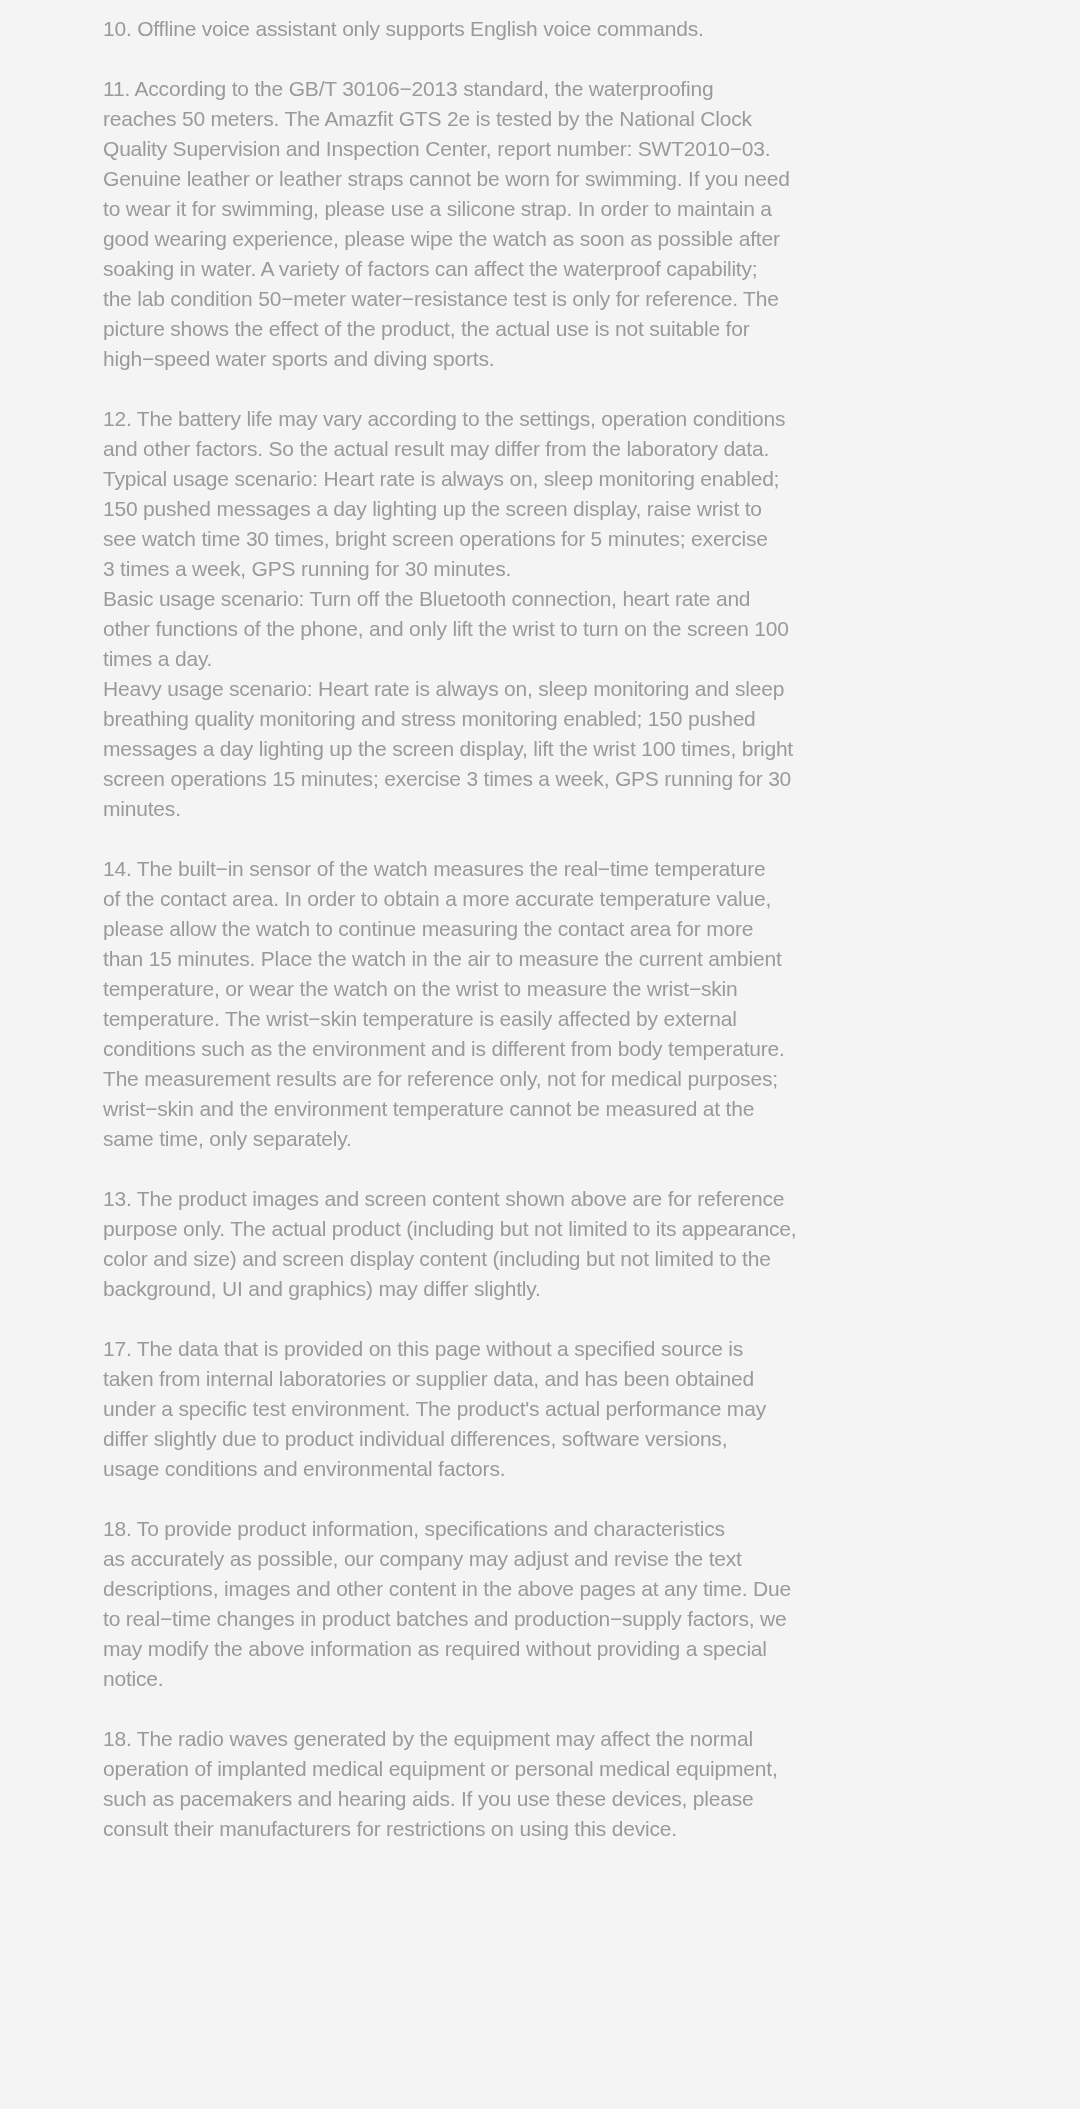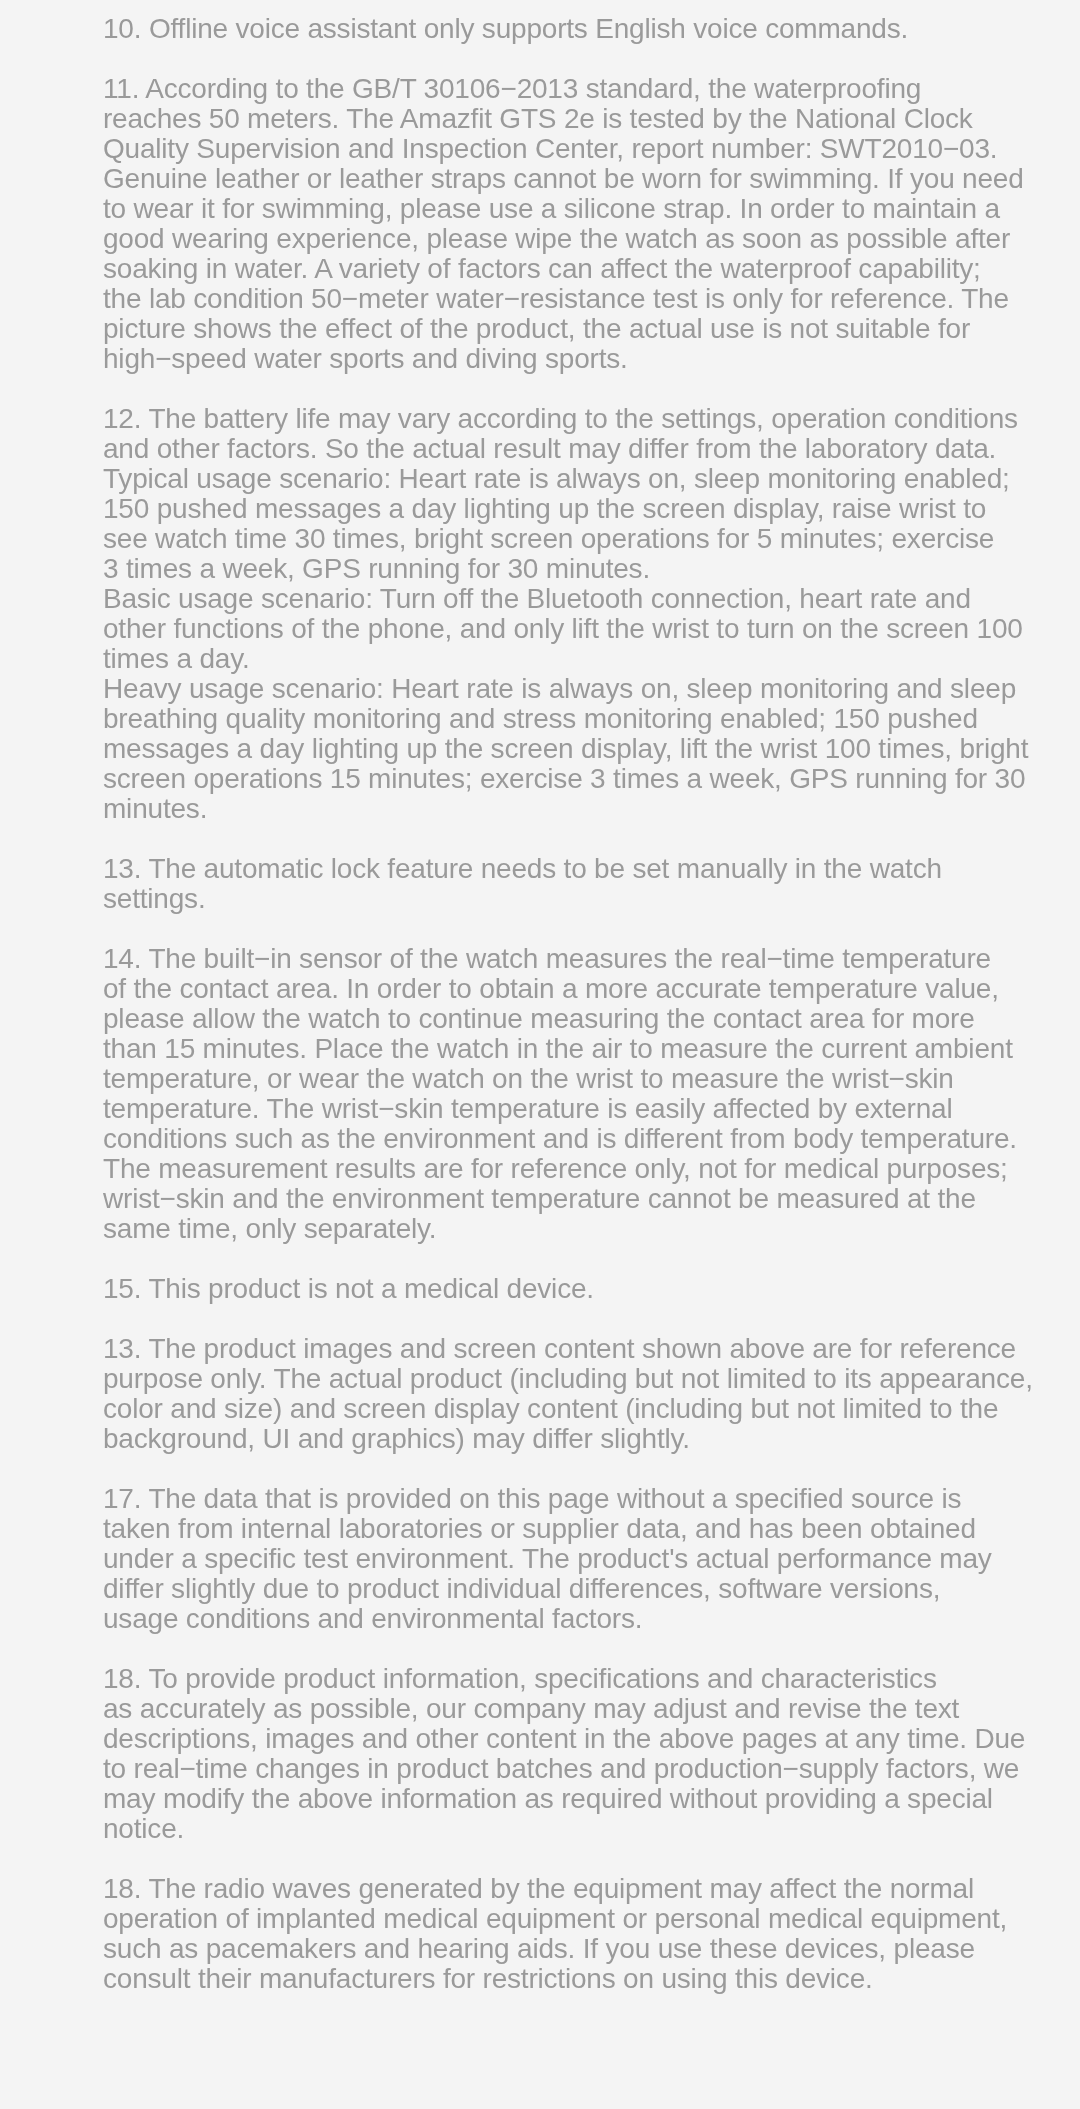--- a/index.html
+++ b/index.html
@@ -9,21 +9,21 @@
   }
   .page {
     position: relative;
     width: 1080px;
     height: 2109px;
     overflow: hidden;
     background: #f4f4f4;
     box-sizing: border-box;
     padding: 14px 20px 0 103px;
     font-family: "Liberation Sans", "DejaVu Sans", sans-serif;
-    font-size: 28px;
+    font-size: 21px;
     line-height: 30px;
     letter-spacing: -0.2px;
     font-weight: 400;
     color: #9a9a9a;
   }
   .para {
     margin: 0 0 30px 0;
     white-space: pre;
   }
 </style>
@@ -50,33 +50,30 @@
 see watch time 30 times, bright screen operations for 5 minutes; exercise
 3 times a week, GPS running for 30 minutes.
 Basic usage scenario: Turn off the Bluetooth connection, heart rate and
 other functions of the phone, and only lift the wrist to turn on the screen 100
 times a day.
 Heavy usage scenario: Heart rate is always on, sleep monitoring and sleep
 breathing quality monitoring and stress monitoring enabled; 150 pushed
 messages a day lighting up the screen display, lift the wrist 100 times, bright
 screen operations 15 minutes; exercise 3 times a week, GPS running for 30
 minutes.</p>
-    <p class="para">13. The automatic lock feature needs to be set manually in the watch
-settings.</p>
     <p class="para">14. The built−in sensor of the watch measures the real−time temperature
 of the contact area. In order to obtain a more accurate temperature value,
 please allow the watch to continue measuring the contact area for more
 than 15 minutes. Place the watch in the air to measure the current ambient
 temperature, or wear the watch on the wrist to measure the wrist−skin
 temperature. The wrist−skin temperature is easily affected by external
 conditions such as the environment and is different from body temperature.
 The measurement results are for reference only, not for medical purposes;
 wrist−skin and the environment temperature cannot be measured at the
 same time, only separately.</p>
-    <p class="para">15. This product is not a medical device.</p>
     <p class="para">13. The product images and screen content shown above are for reference
 purpose only. The actual product (including but not limited to its appearance,
 color and size) and screen display content (including but not limited to the
 background, UI and graphics) may differ slightly.</p>
     <p class="para">17. The data that is provided on this page without a specified source is
 taken from internal laboratories or supplier data, and has been obtained
 under a specific test environment. The product's actual performance may
 differ slightly due to product individual differences, software versions,
 usage conditions and environmental factors.</p>
     <p class="para">18. To provide product information, specifications and characteristics

